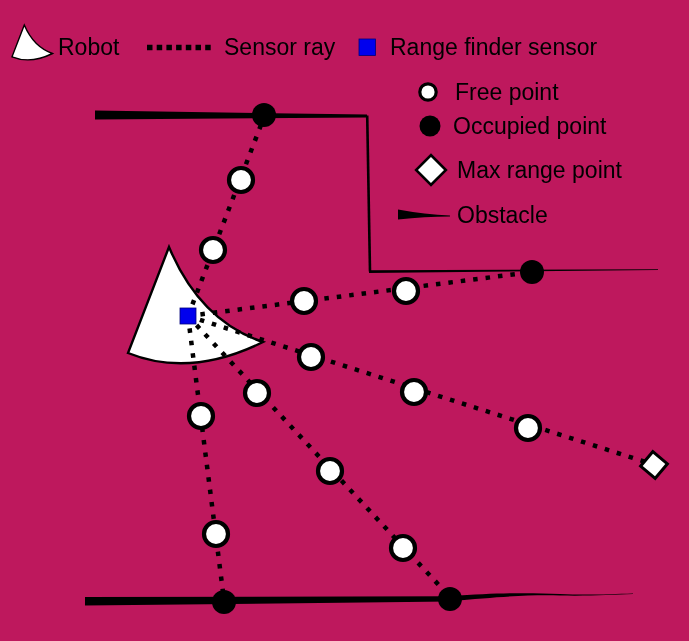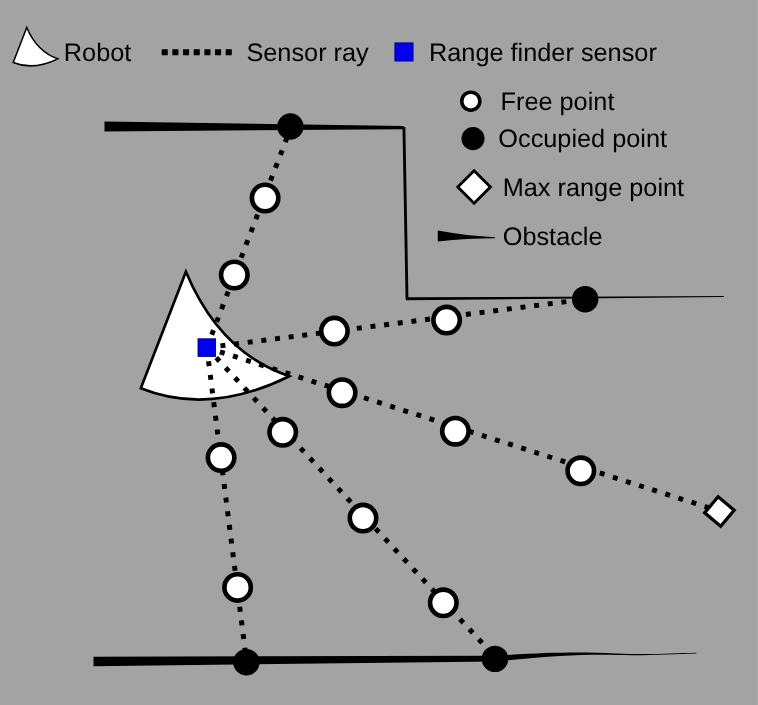--- a/index.html
+++ b/index.html
@@ -1,20 +1,20 @@
 <!DOCTYPE html>
 <html><head>
 <meta charset="utf-8">
 <style>
   html, body { margin: 0; padding: 0; background: #ffffff; }
   #figure {
     position: relative;
     width: 689px;
     height: 641px;
-    background: #a3a3a3;
+    background: #be185d;
     font-family: "Liberation Sans", sans-serif;
     overflow: hidden;
   }
   svg text {
     font-family: "Liberation Sans", sans-serif;
     font-size: 23px;
     fill: #000000;
   }
 </style>
 </head>

